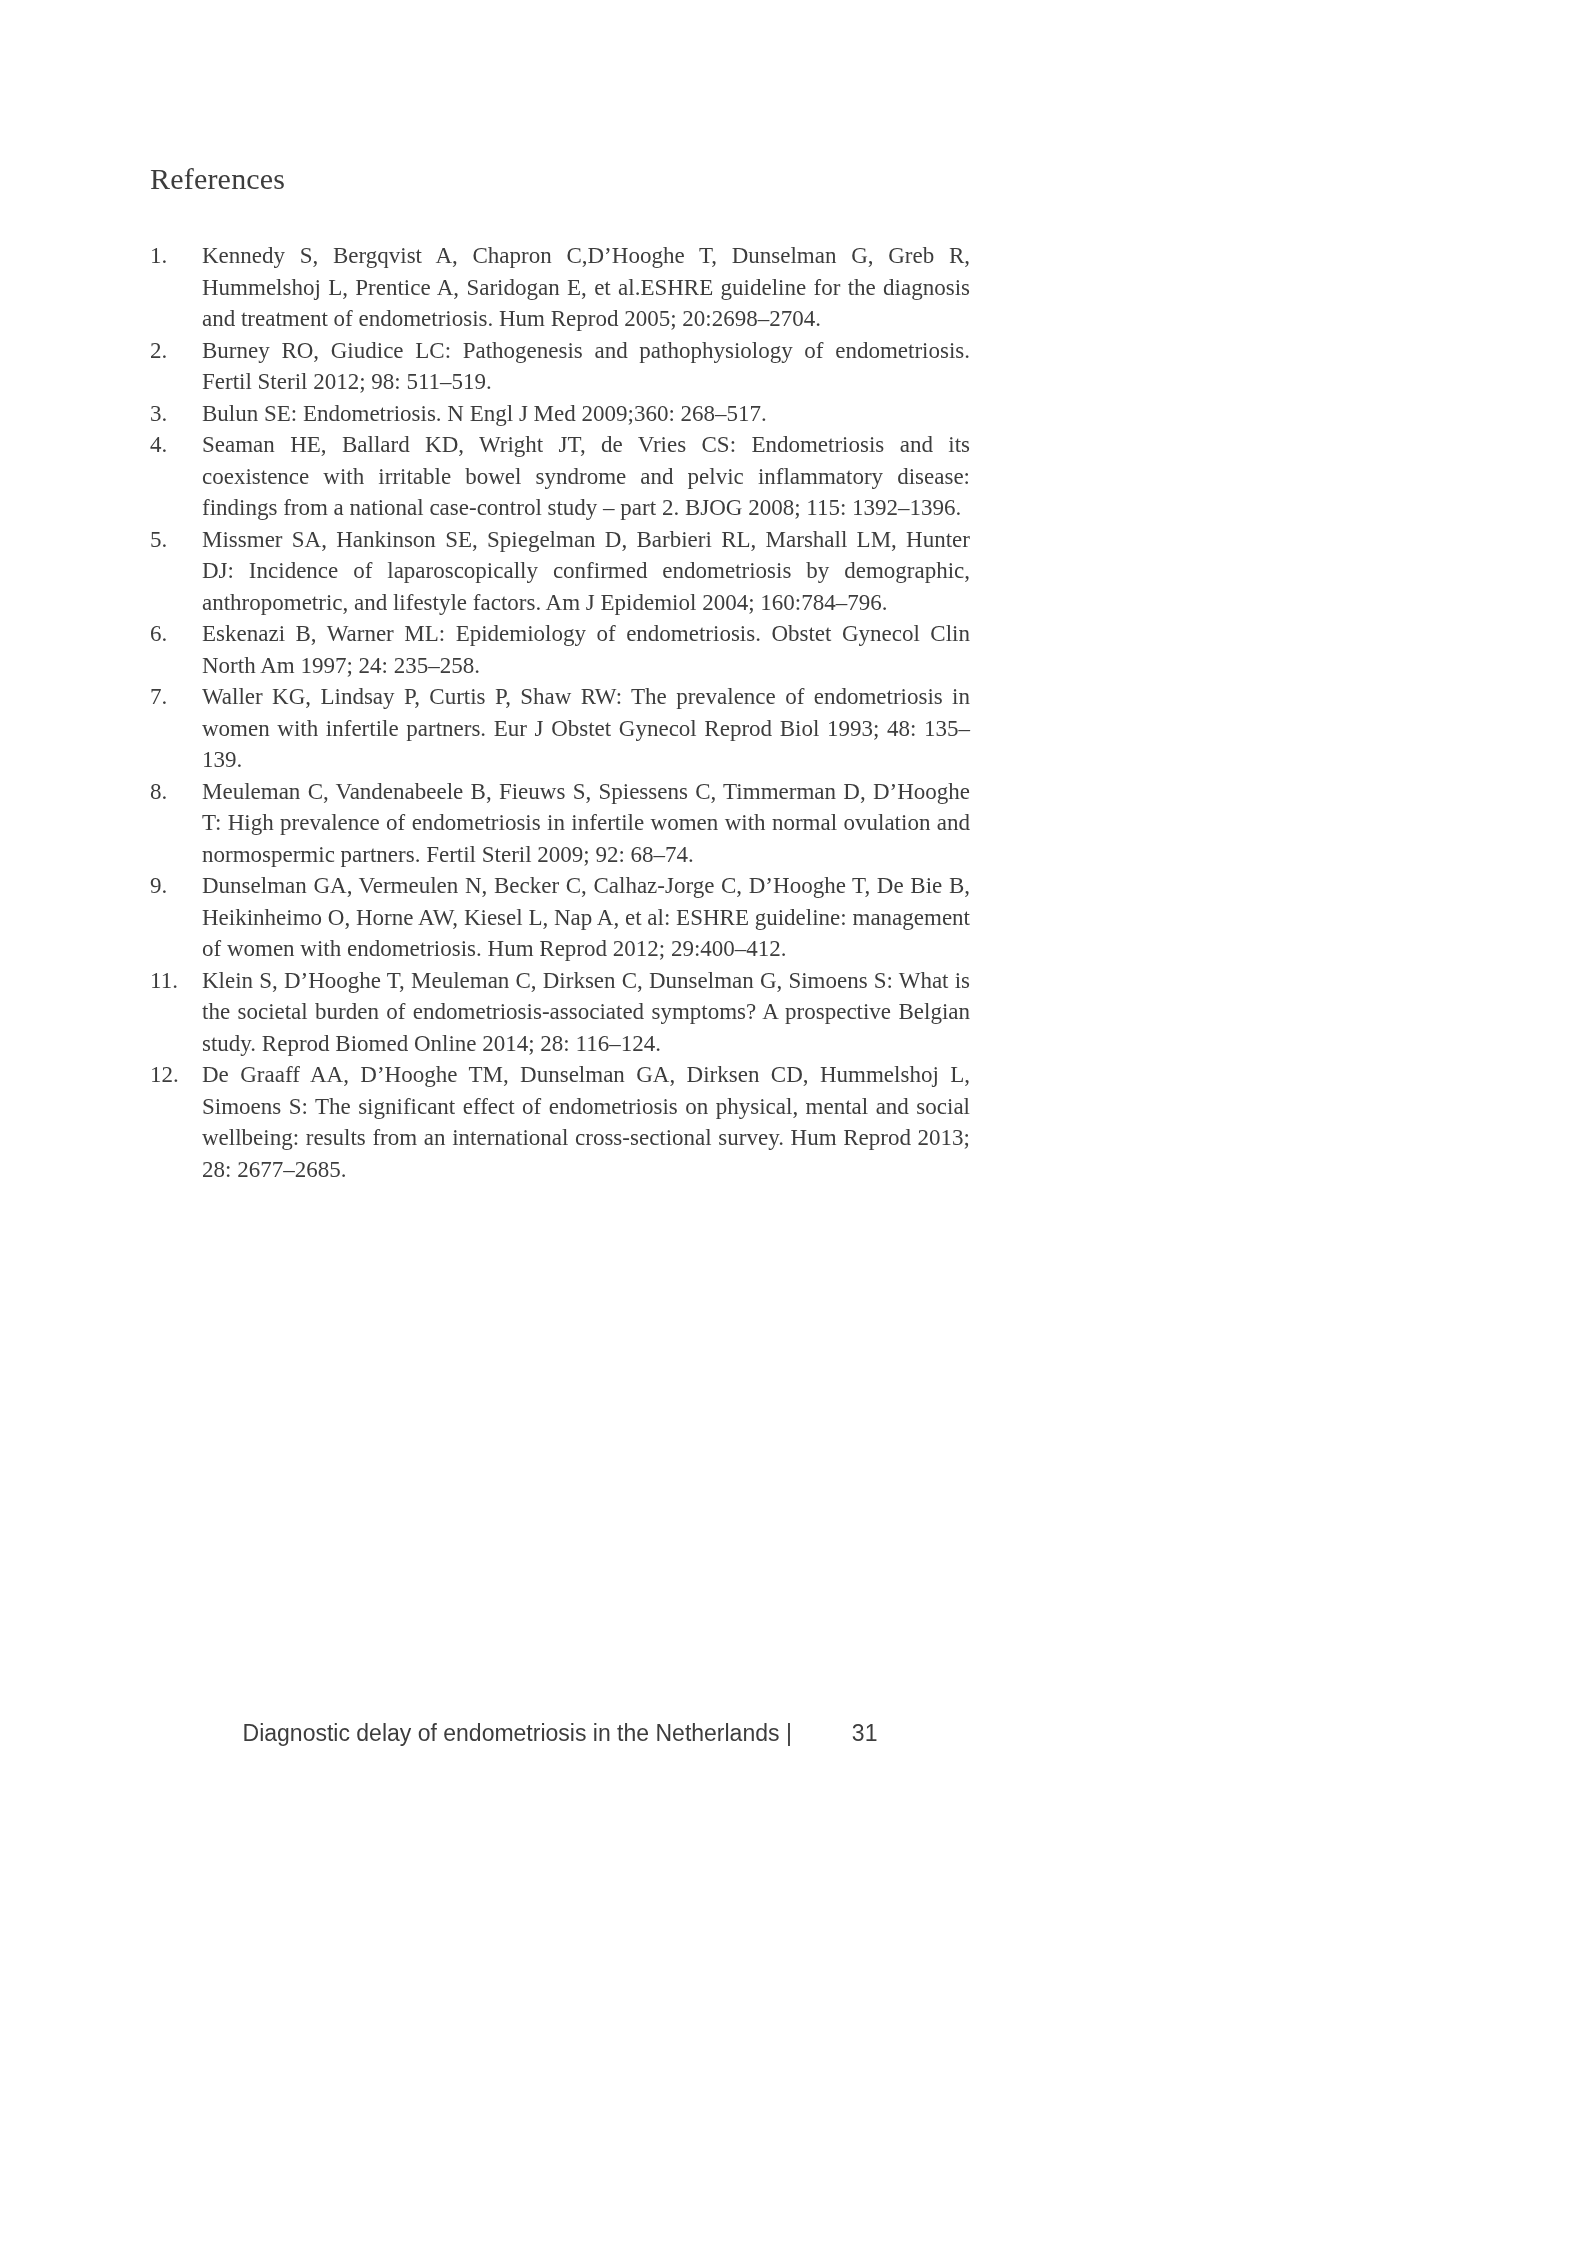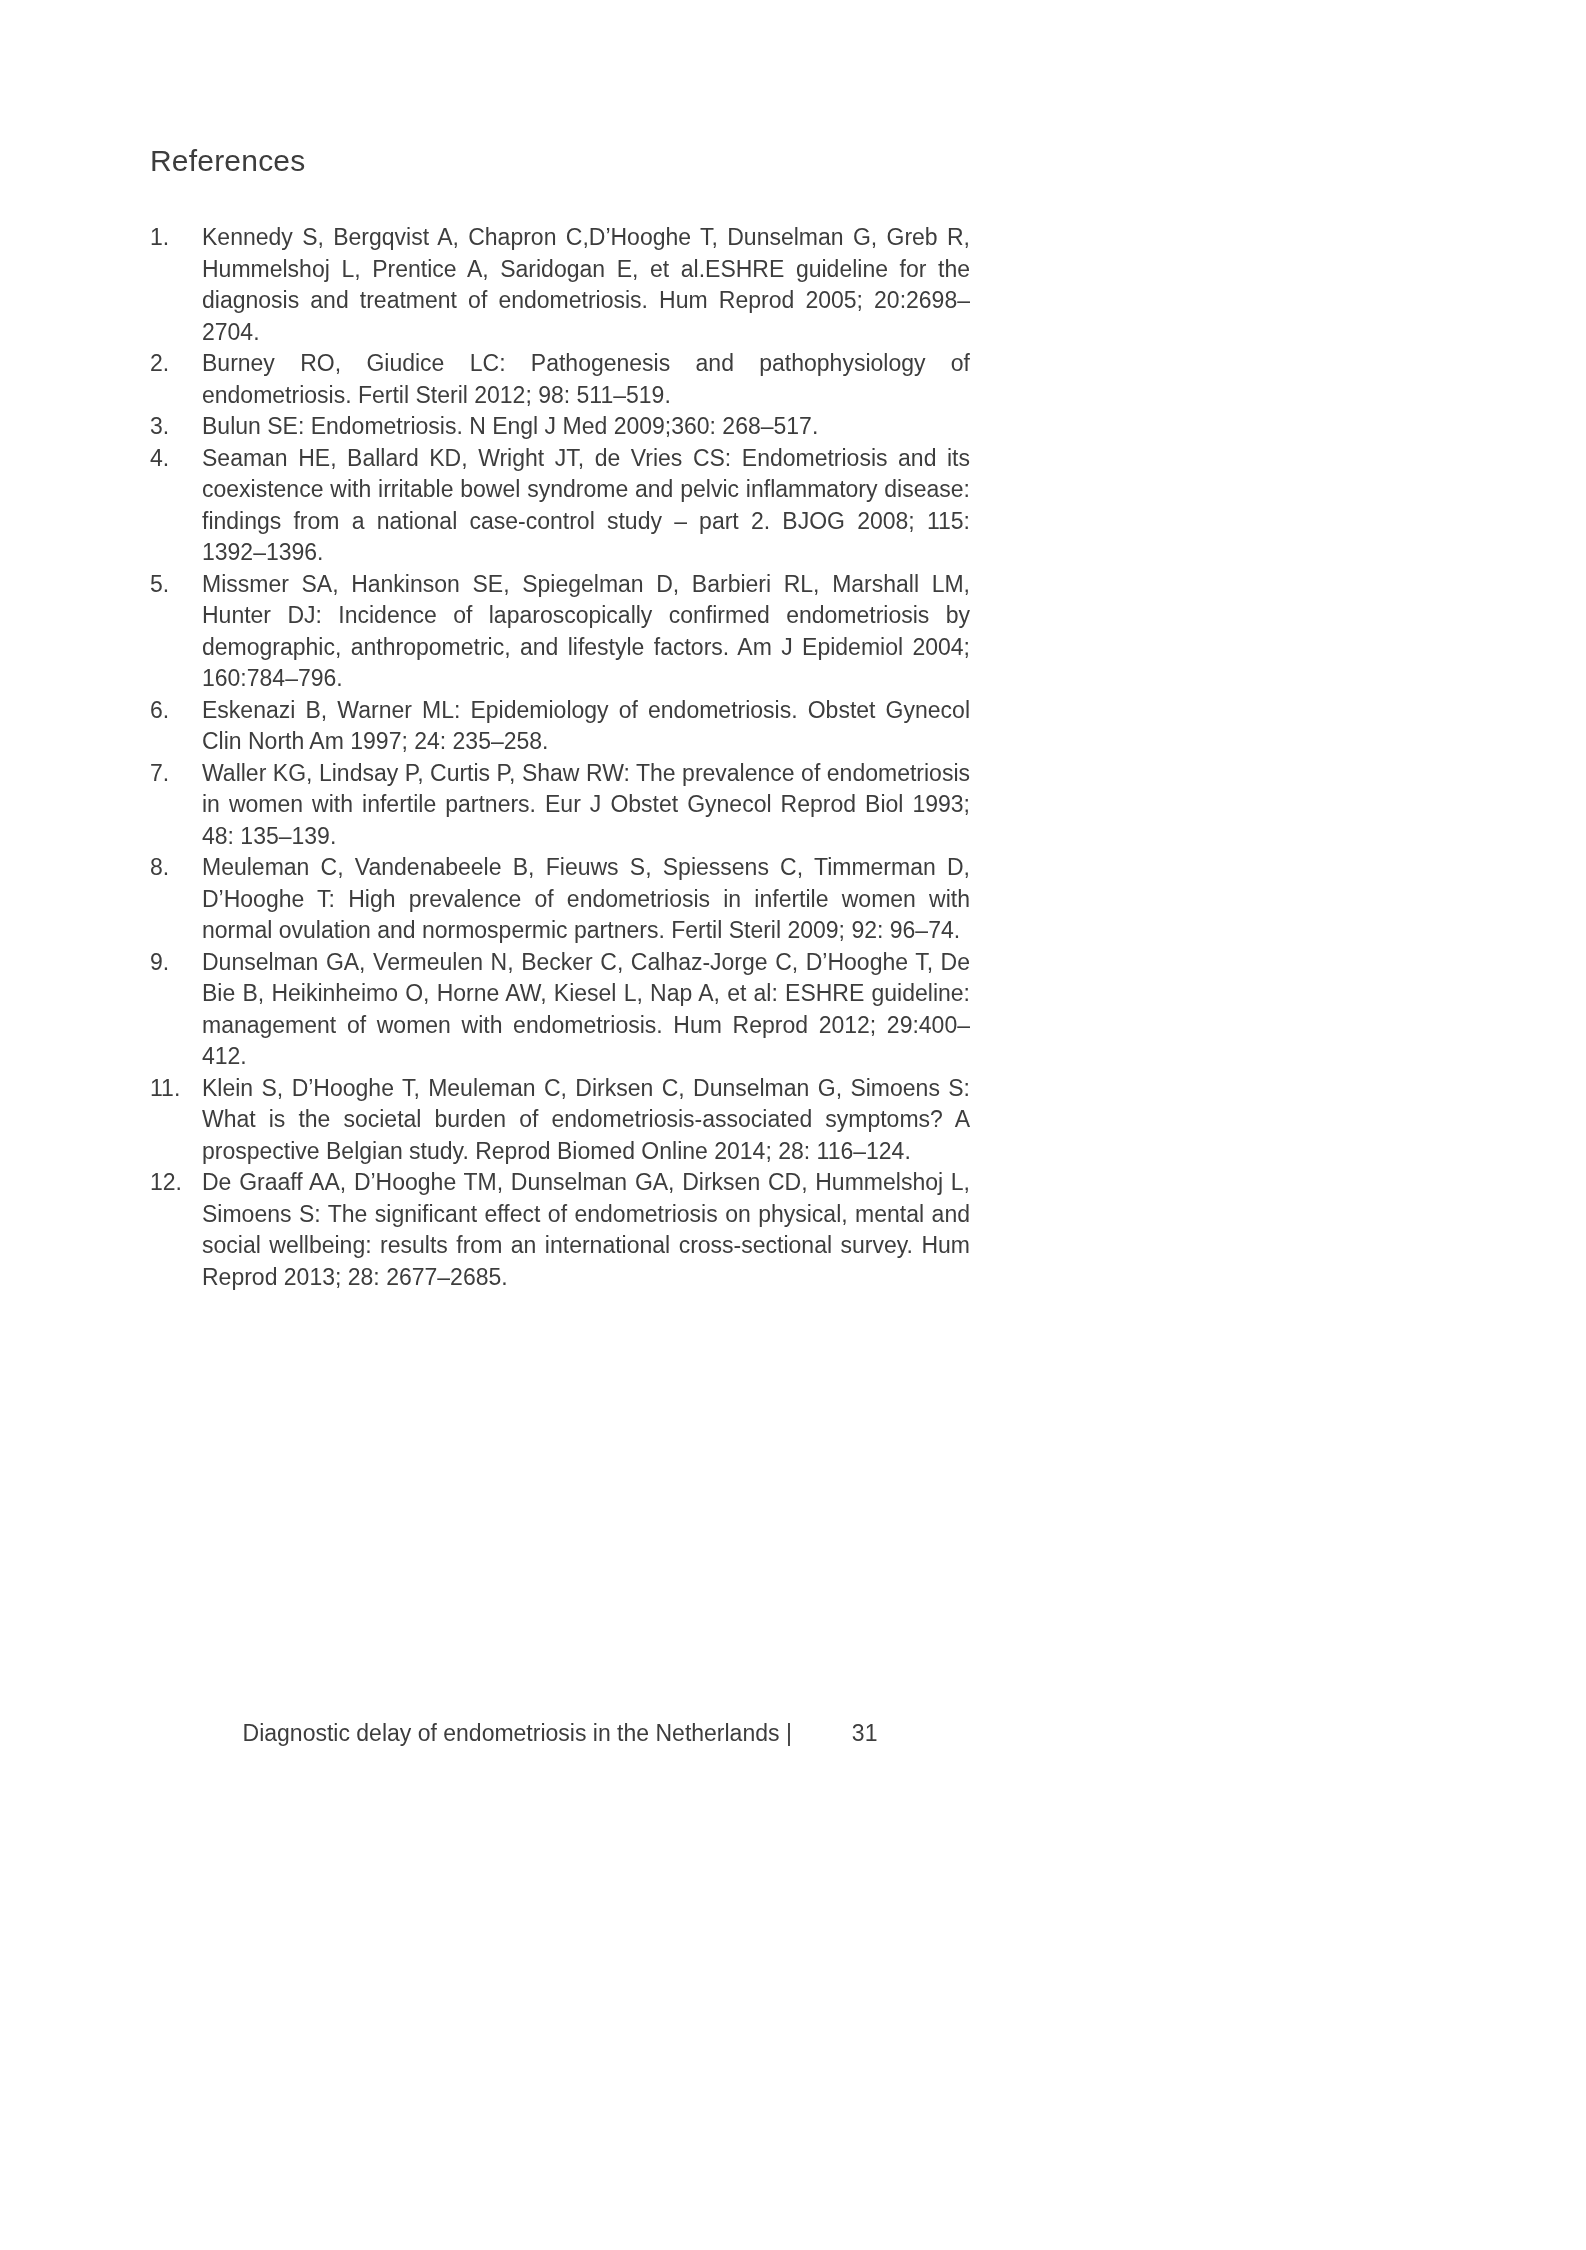--- a/index.html
+++ b/index.html
@@ -13,22 +13,23 @@
     width:1586px;
     height:2250px;
     background:var(--bg);
     color:var(--text);
     font-family:"Liberation Sans", sans-serif;
     overflow:hidden;
   }
   .content{
     position:absolute;
     left:150px;
-    top:144px;
+    top:162px;
     width:820px;
+    font-family:Liberation Serif, serif;
   }
   .heading{
     font-size:30px;
     font-weight:400;
     letter-spacing:0.2px;
     margin:0 0 44px 0;
   }
   .refs{
     list-style:none;
     margin:0;
@@ -94,21 +95,21 @@
       <li class="ref-item">
         <span class="ref-num">6.</span>
         <span class="ref-text">Eskenazi B, Warner ML: Epidemiology of endometriosis. Obstet Gynecol Clin North Am 1997; 24: 235–258.</span>
       </li>
       <li class="ref-item">
         <span class="ref-num">7.</span>
         <span class="ref-text">Waller KG, Lindsay P, Curtis P, Shaw RW: The prevalence of endometriosis in women with infertile partners. Eur J Obstet Gynecol Reprod Biol 1993; 48: 135–139.</span>
       </li>
       <li class="ref-item">
         <span class="ref-num">8.</span>
-        <span class="ref-text">Meuleman C, Vandenabeele B, Fieuws S, Spiessens C, Timmerman D, D’Hooghe T: High prevalence of endometriosis in infertile women with normal ovulation and normospermic partners. Fertil Steril 2009; 92: 96–74.</span>
+        <span class="ref-text">Meuleman C, Vandenabeele B, Fieuws S, Spiessens C, Timmerman D, D’Hooghe T: High prevalence of endometriosis in infertile women with normal ovulation and normospermic partners. Fertil Steril 2009; 92: 68–74.</span>
       </li>
       <li class="ref-item">
         <span class="ref-num">9.</span>
         <span class="ref-text">Dunselman GA, Vermeulen N, Becker C, Calhaz-Jorge C, D’Hooghe T, De Bie B, Heikinheimo O, Horne AW, Kiesel L, Nap A, et al: ESHRE guideline: management of women with endometriosis. Hum Reprod 2012; 29:400–412.</span>
       </li>
       <li class="ref-item">
         <span class="ref-num">11.</span>
         <span class="ref-text">Klein S, D’Hooghe T, Meuleman C, Dirksen C, Dunselman G, Simoens S: What is the societal burden of endometriosis-associated symptoms? A prospective Belgian study. Reprod Biomed Online 2014; 28: 116–124.</span>
       </li>
       <li class="ref-item">

